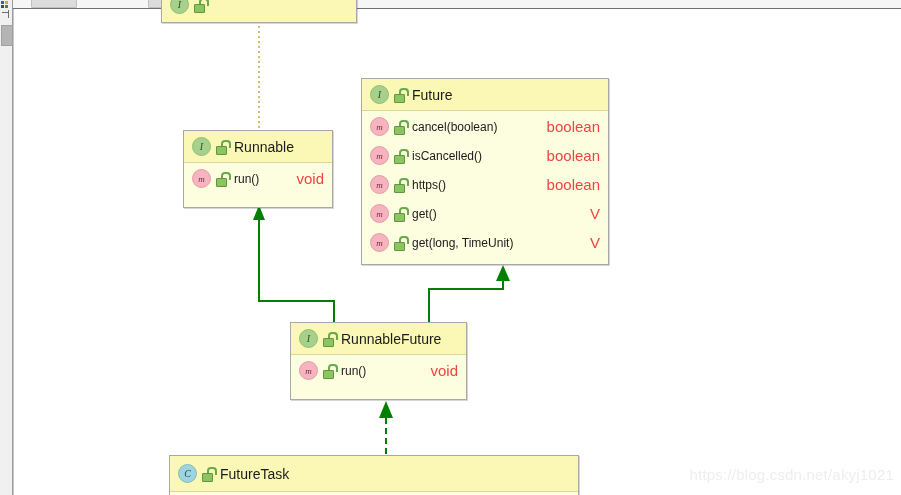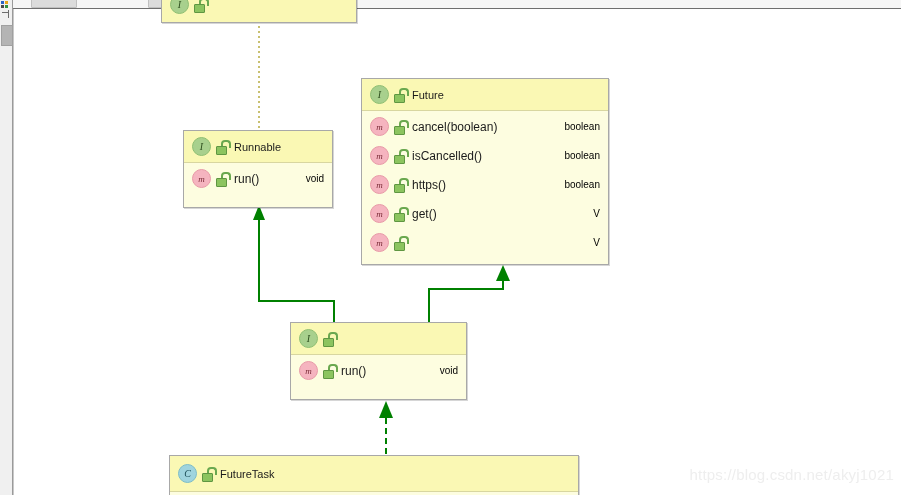--- a/index.html
+++ b/index.html
@@ -110,43 +110,43 @@
   .uml-header {
     background: #faf8b4;
     border-bottom: 1px solid #d8d6a0;
     height: 32px;
     display: flex;
     align-items: center;
     padding-left: 8px;
     box-sizing: border-box;
   }
   .uml-title {
-    font-size: 11px;
+    font-size: 14px;
     color: #1b1b1b;
     margin-left: 6px;
     white-space: nowrap;
   }
   .uml-members { padding: 1px 0 2px 0; }
   .uml-row {
     height: 29px;
     display: flex;
     align-items: center;
     padding: 0 8px 0 8px;
     box-sizing: border-box;
   }
   .member-name {
     font-size: 12px;
     color: #1b1b1b;
     margin-left: 6px;
     white-space: nowrap;
   }
   .member-type {
     margin-left: auto;
-    font-size: 10px;
-    color: #000000;
+    font-size: 15px;
+    color: #ef4444;
     white-space: nowrap;
     padding-left: 12px;
   }
 
   
   .ico-kind {
     width: 17px; height: 17px;
     border-radius: 50%;
     display: inline-flex;
     align-items: center;
@@ -308,32 +308,34 @@
             </span>
           <span class="member-name">get()</span>
           <span class="member-type">V</span>
         </div>
         <div class="uml-row">
           <span class="ico-kind ico-method">m</span>
           <span class="ico-lock">
               <span class="shackle"></span>
               <span class="body"></span>
             </span>
+          <span class="member-name">get(long, TimeUnit)</span>
           <span class="member-type">V</span>
         </div>
       </div>
     </div>
 
     <div class="uml-box" style="left:276px; top:313px; width:177px; height:78px;">
       <div class="uml-header">
         <span class="ico-kind ico-interface">I</span>
         <span class="ico-lock">
           <span class="shackle"></span>
             <span class="body"></span>
         </span>
+        <span class="uml-title">RunnableFuture</span>
       </div>
       <div class="uml-members">
         <div class="uml-row">
           <span class="ico-kind ico-method">m</span>
           <span class="ico-lock">
               <span class="shackle"></span>
               <span class="body"></span>
             </span>
           <span class="member-name">run()</span>
           <span class="member-type">void</span>

